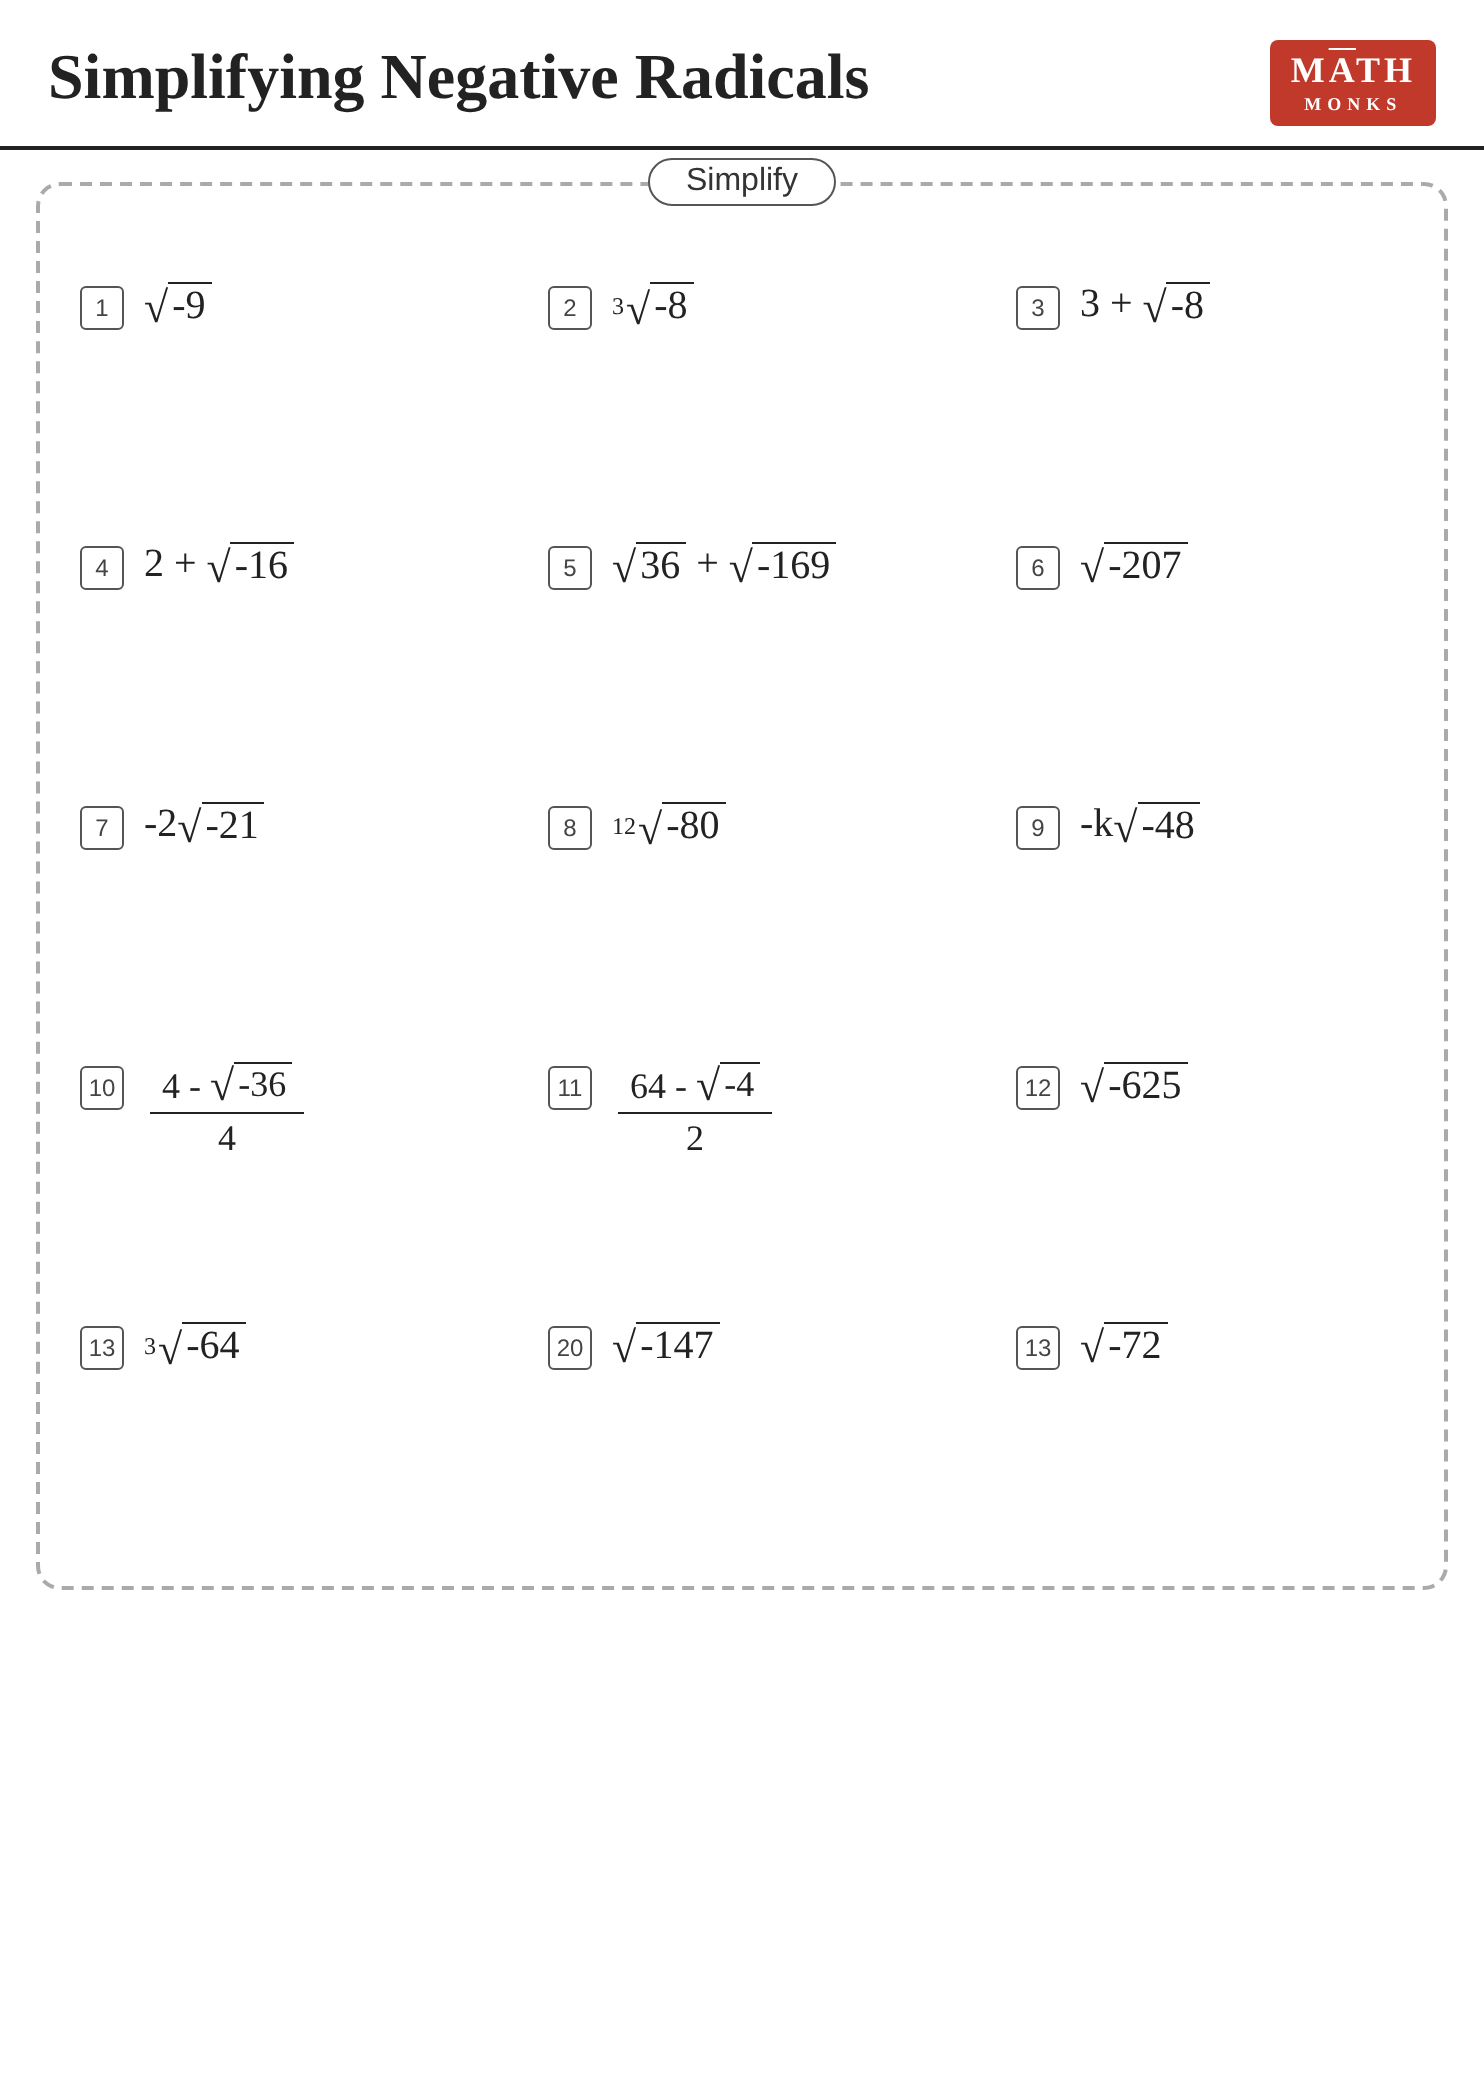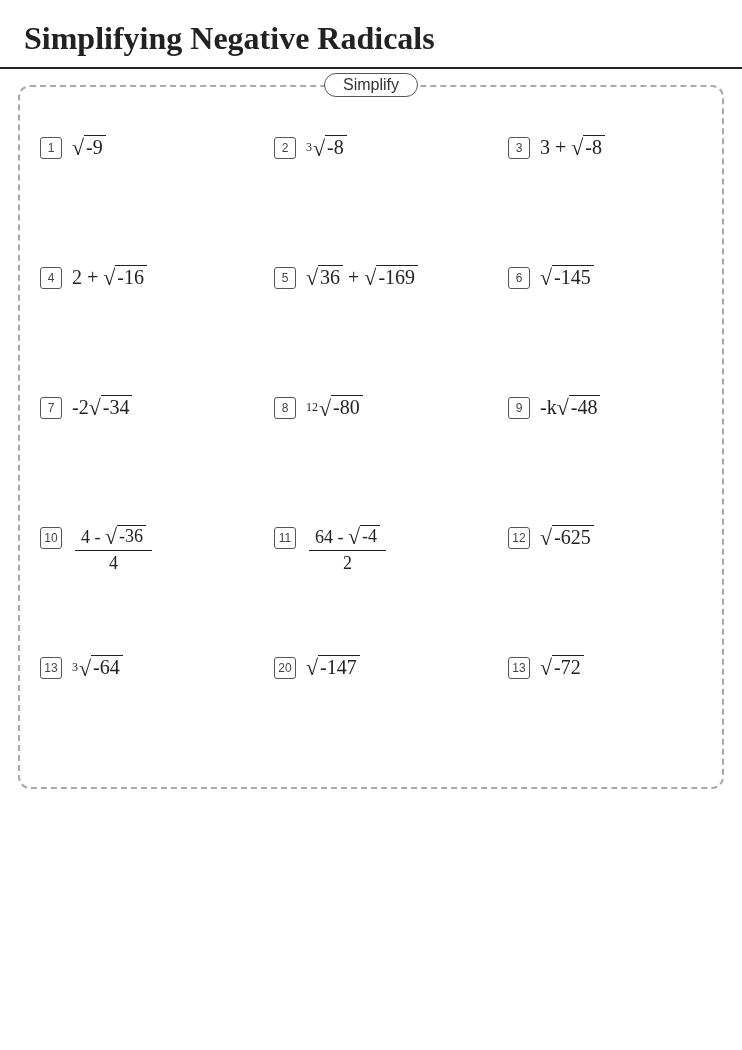--- a/index.html
+++ b/index.html
@@ -170,20 +170,24 @@
     .sqrt-symbol {
       display: inline-flex;
       align-items: center;
     }
   </style>
 </head>
 <body>
 
 <div class="page-header">
   <h1 class="page-title">Simplifying Negative Radicals</h1>
+  <div class="logo-box">
+    <div class="logo-top">M<span style="text-decoration:overline;">A</span>TH</div>
+    <div class="logo-bottom">MONKS</div>
+  </div>
 </div>
 
 <div class="worksheet-container">
   <div class="simplify-label">Simplify</div>
 
   <div class="problems-grid">
 
     <div class="problem-cell">
       <span class="problem-number">1</span>
       <span class="problem-expr">
@@ -236,31 +240,31 @@
             <span class="radical-content">-169</span>
           </span>
       </span>
     </div>
 
     <div class="problem-cell">
       <span class="problem-number">6</span>
       <span class="problem-expr">
         <span class="sqrt-symbol">
             <span class="radical-sign">√</span>
-            <span class="radical-content">-145</span>
+            <span class="radical-content">-207</span>
           </span>
       </span>
     </div>
 
     <div class="problem-cell">
       <span class="problem-number">7</span>
       <span class="problem-expr">
         -2<span class="sqrt-symbol">
             <span class="radical-sign">√</span>
-            <span class="radical-content">-34</span>
+            <span class="radical-content">-21</span>
           </span>
       </span>
     </div>
 
     <div class="problem-cell">
       <span class="problem-number">8</span>
       <span class="problem-expr">
         <span class="radical">
           <sup class="radical-index">12</sup>
             <span class="radical-sign">√</span>

